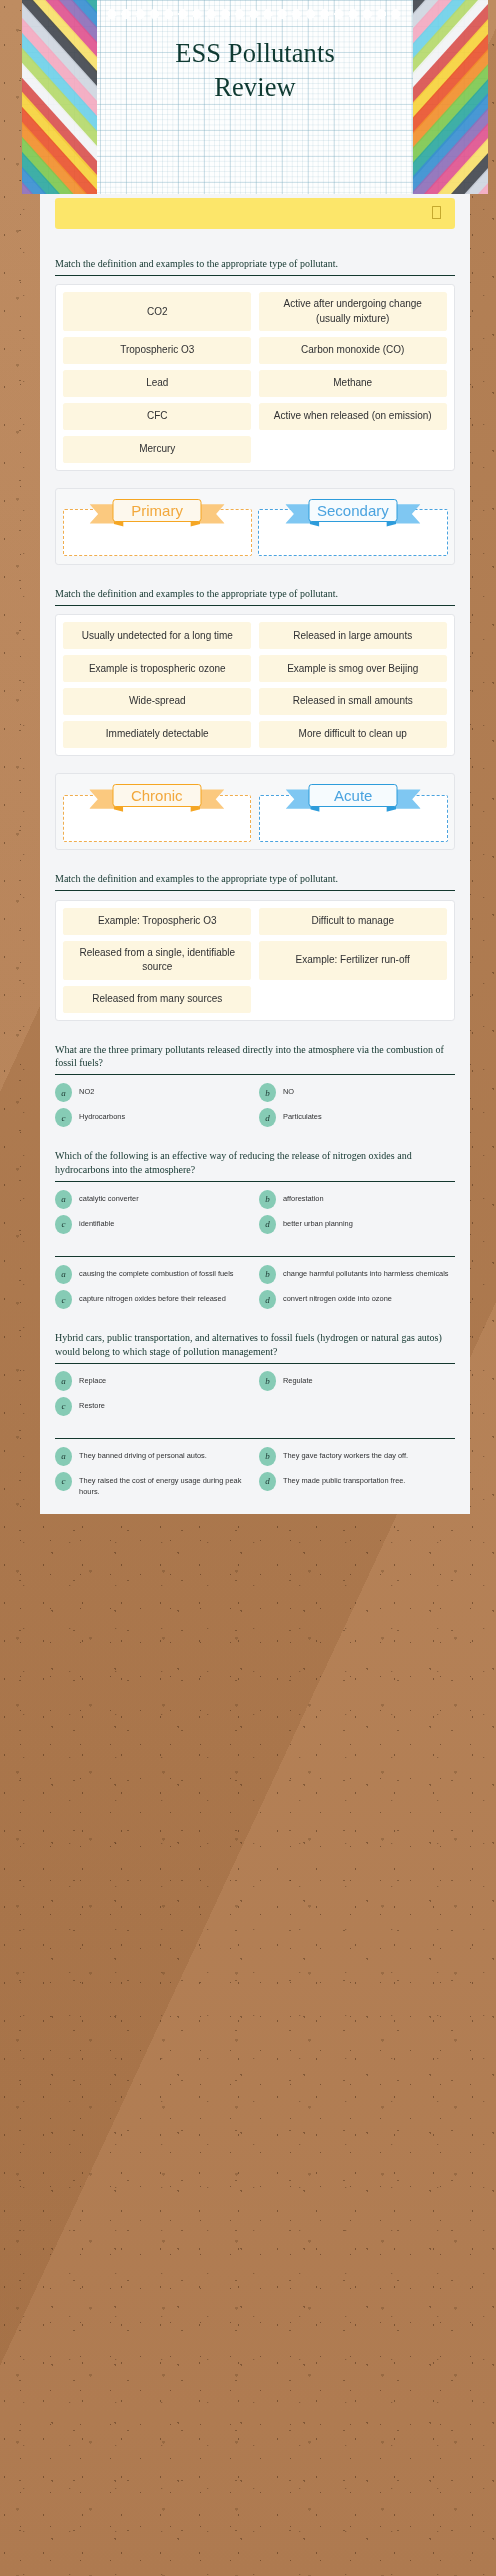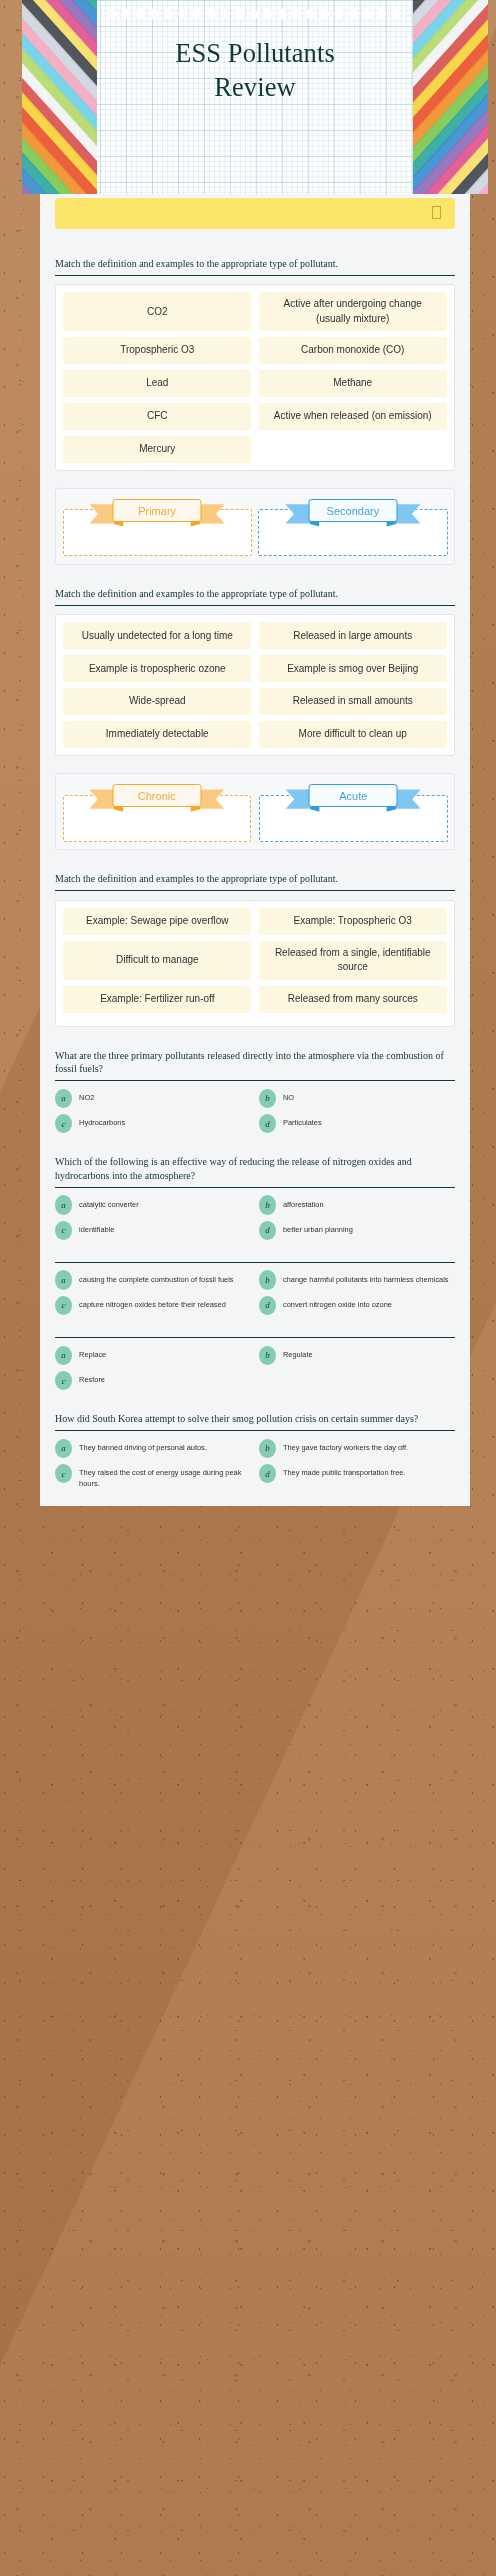--- a/index.html
+++ b/index.html
@@ -167,21 +167,21 @@
   }
   .ribbon.blue .fold { background: #2d9cdb; }
   .ribbon .fold.l { left: 1.3px; }
   .ribbon .fold.r { right: 1.3px; transform: scaleX(-1); }
   .ribbon .plate {
     position: absolute; inset: 0;
     background: #fdf8ed;
     border: 1.3px solid #f5a623;
     border-radius: 3.2px;
     display: flex; align-items: center; justify-content: center;
-    font-size: 11px;
+    font-size: 15px;
     color: #f2a83c;
     z-index: 2;
   }
   .ribbon.blue .plate {
     background: #f6fbfe;
     border-color: #2d9cdb;
     color: #4aa3df;
   }
 
   
@@ -360,21 +360,20 @@
                 <span class="plate">Acute</span>
               </div>
               <div class="dash"></div>
             </div>
           </div>
         </div>
         <div class="q">
           <div class="q-title">Match the definition and examples to the appropriate type of pollutant.</div>
           <div class="q-rule"></div>
           <div class="tilecard">
-            <div class="tile">Example: Sewage pipe overflow</div>
             <div class="tile">Example: Tropospheric O3</div>
             <div class="tile">Difficult to manage</div>
             <div class="tile">Released from a single, identifiable source</div>
             <div class="tile">Example: Fertilizer run-off</div>
             <div class="tile">Released from many sources</div>
             <div></div>
           </div>
         </div>
         <div class="q">
           <div class="q-title">What are the three primary pollutants released directly into the atmosphere via the combustion of fossil fuels?</div>
@@ -435,38 +434,38 @@
               <span class="bubble">c</span>
               <span class="opt-label">capture nitrogen oxides before their released</span>
             </div>
             <div class="opt">
               <span class="bubble">d</span>
               <span class="opt-label">convert nitrogen oxide into ozone</span>
             </div>
           </div>
         </div>
         <div class="q">
+          <div class="q-title">Hybrid cars, public transportation, and alternatives to fossil fuels (hydrogen or natural gas autos) would belong to which stage of pollution management?</div>
           <div class="q-rule"></div>
           <div class="opts">
             <div class="opt">
               <span class="bubble">a</span>
               <span class="opt-label">Replace</span>
             </div>
             <div class="opt">
               <span class="bubble">b</span>
               <span class="opt-label">Regulate</span>
             </div>
             <div class="opt">
               <span class="bubble">c</span>
               <span class="opt-label">Restore</span>
             </div>
           </div>
         </div>
         <div class="q">
-          <div class="q-title">How did South Korea attempt to solve their smog pollution crisis on certain summer days?</div>
           <div class="q-rule"></div>
           <div class="opts">
             <div class="opt">
               <span class="bubble">a</span>
               <span class="opt-label">They banned driving of personal autos.</span>
             </div>
             <div class="opt">
               <span class="bubble">b</span>
               <span class="opt-label">They gave factory workers the day off.</span>
             </div>

